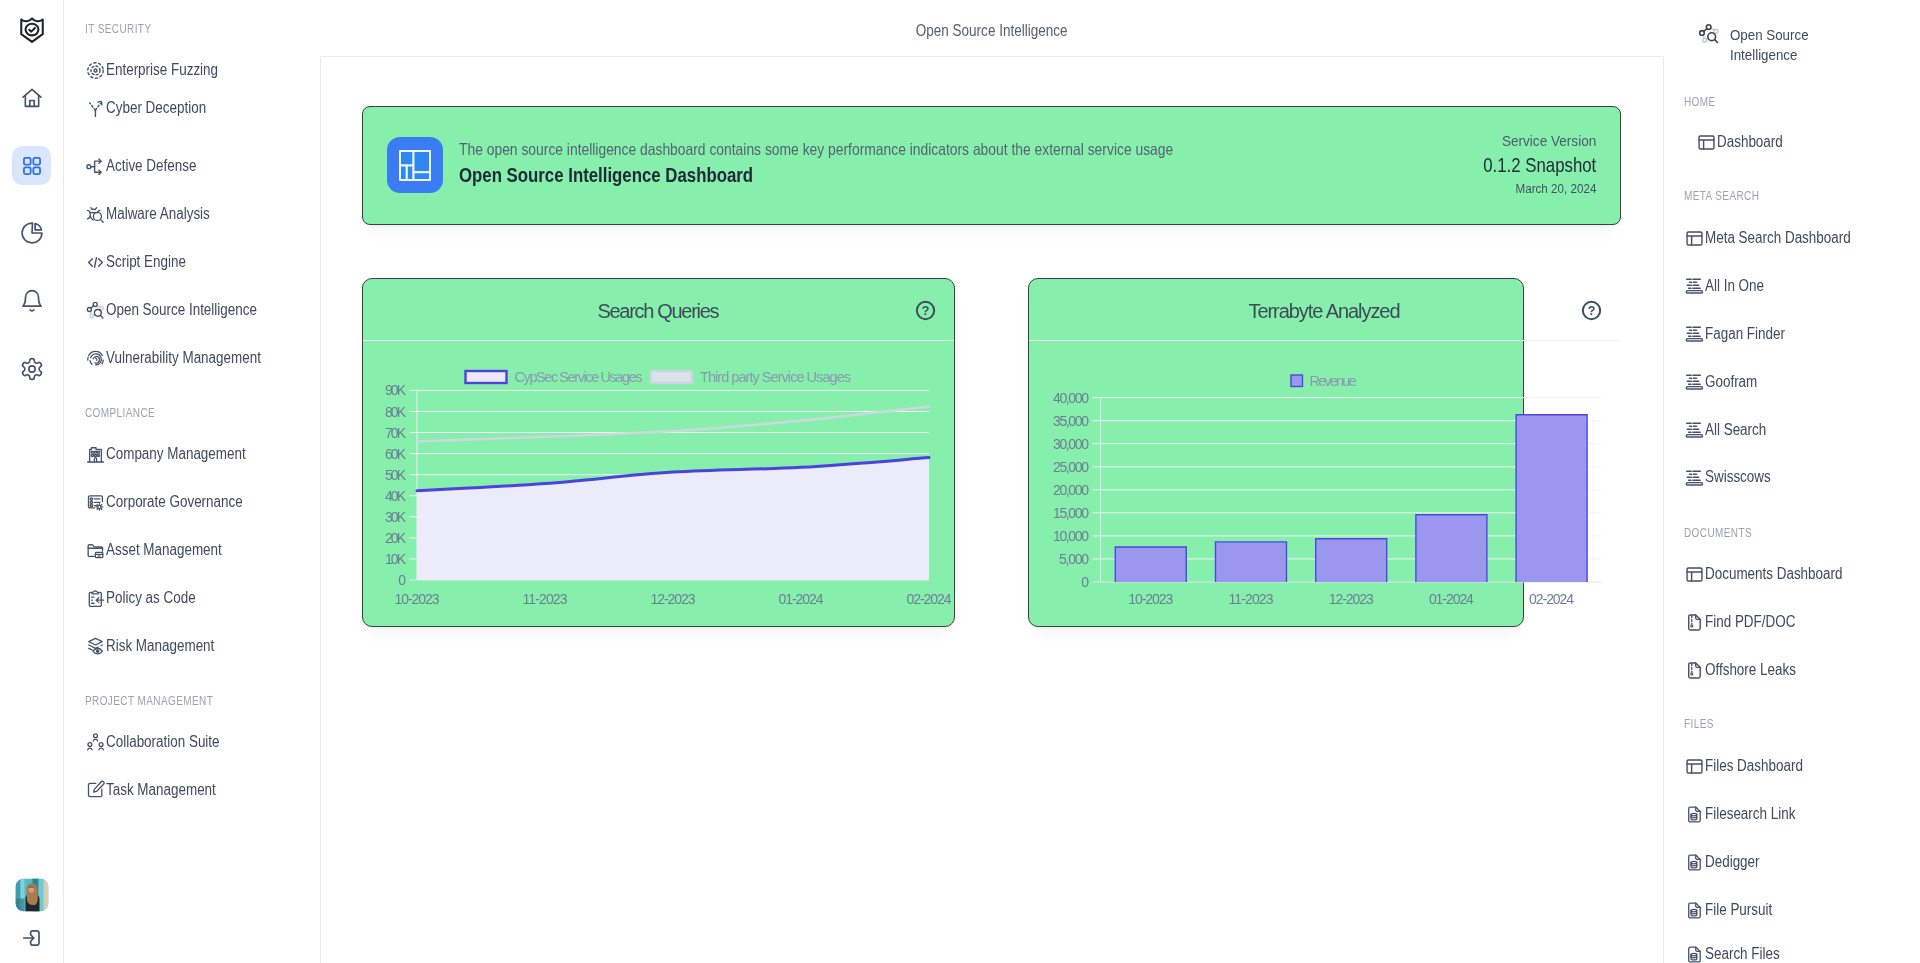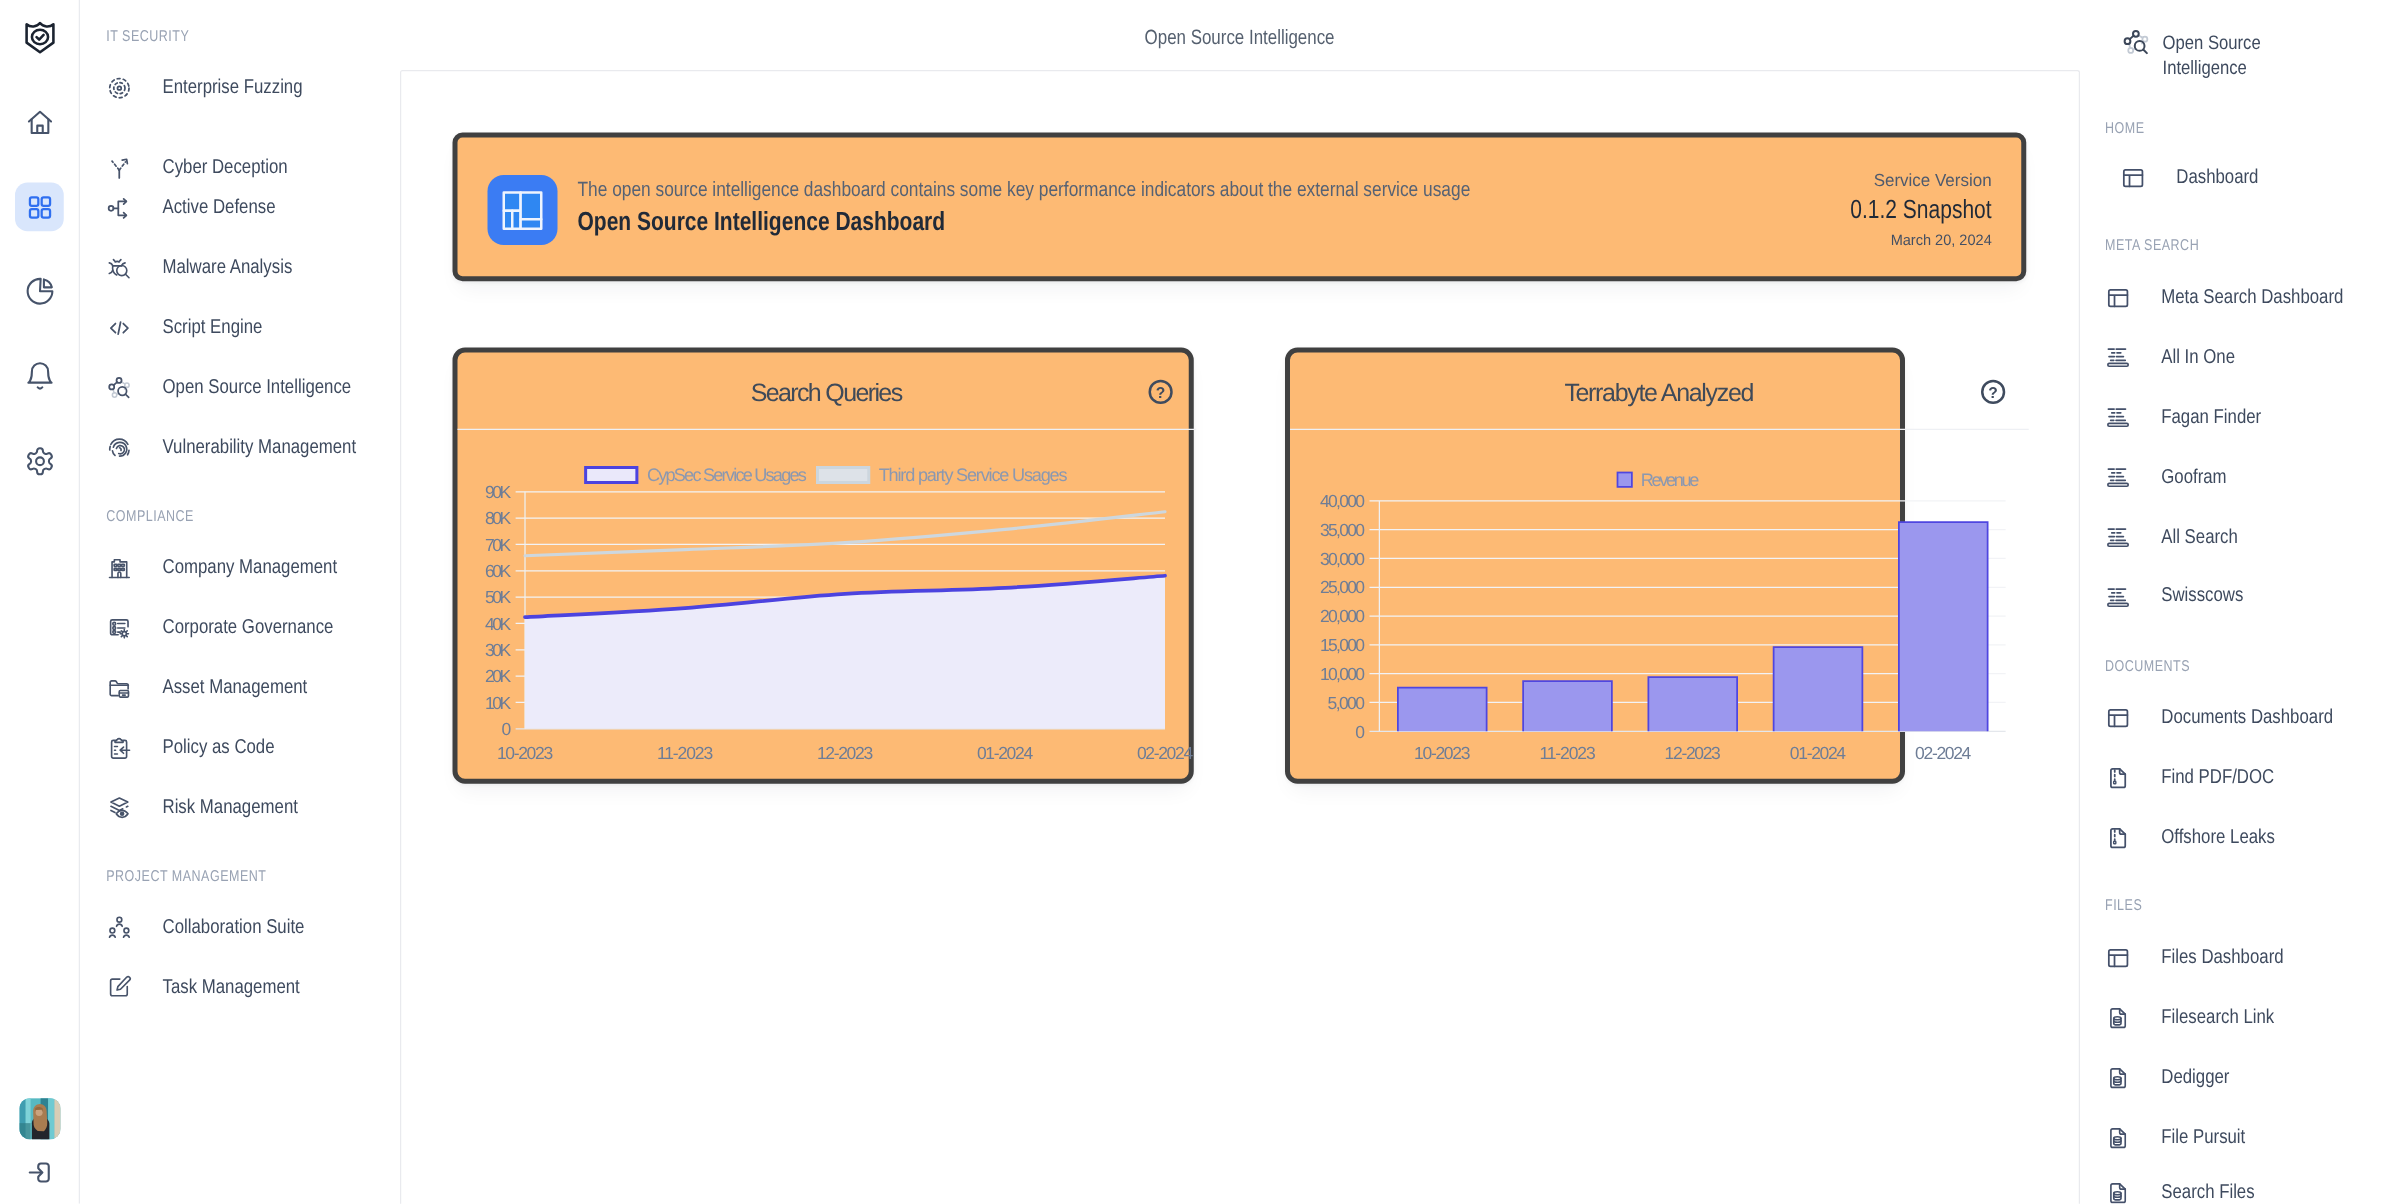--- a/index.html
+++ b/index.html
@@ -4,27 +4,27 @@
 <style>
 *{margin:0;padding:0;box-sizing:border-box}
 html,body{width:1920px;height:963px;overflow:hidden;background:#fff;font-family:"Liberation Sans",sans-serif}
 #app{position:relative;width:1920px;height:963px}
 
 #rail{position:absolute;left:0;top:0;width:64px;height:963px;border-right:1px solid #e9ebef;background:#fff}
 .ric{position:absolute;left:50%;transform:translate(-50%,-50%);color:#46536a}
 #tile{position:absolute;left:12px;top:146px;width:39px;height:39px;border-radius:10px;background:#d9e6fc}
 
 .hd{position:absolute;font-size:12.5px;letter-spacing:.5px;color:#98a2b3;transform:scaleX(.8);transform-origin:0 50%;white-space:nowrap}
-.si{position:absolute;display:flex;align-items:center;gap:24px;height:24px;color:#47536a}
+.si{position:absolute;display:flex;align-items:center;gap:0;height:24px;color:#47536a}
 .lbl{display:inline-block;font-size:16px;color:#3e4a5e;transform:scaleX(.84);transform-origin:0 50%;white-space:nowrap}
 
 #ttl{position:absolute;left:320px;width:1344px;top:21px;text-align:center;font-size:16.5px;color:#55606f}
 #ttl span{display:inline-block;transform:scaleX(.82);transform-origin:50% 50%;white-space:nowrap}
 #panel{position:absolute;left:320px;top:56px;width:1344px;height:908px;background:#fff;border:1px solid #e9eaee;border-bottom:none;border-radius:2px 2px 0 0}
-.card{position:absolute;background:#fdba74;border:4px solid #404040;border-radius:10px;box-shadow:0 1px 3px rgba(20,28,45,.05),0 10px 18px -6px rgba(20,28,45,.06)}
+.card{position:absolute;background:#86efac;border:1px solid #404040;border-radius:10px;box-shadow:0 1px 3px rgba(20,28,45,.05),0 10px 18px -6px rgba(20,28,45,.06)}
 #icard{left:362px;top:106px;width:1259px;height:119px;border-radius:8px}
 #bluetile{position:absolute;left:24px;top:30px;width:56px;height:56px;border-radius:13px;background:#3b7cf3}
 #idesc{position:absolute;left:96px;top:33px;font-size:16.5px;color:#566274;white-space:nowrap;transform:scaleX(.84);transform-origin:0 50%}
 #ititle{position:absolute;left:96px;top:56px;font-size:21px;font-weight:bold;color:#202a38;white-space:nowrap;transform:scaleX(.8);transform-origin:0 50%}
 .vrt{position:absolute;right:24px;white-space:nowrap;text-align:left}
 #sv1{top:25.5px;font-size:14px;color:#4e5a6d}
 #sv2{top:45.5px;font-size:21px;font-weight:normal;color:#1f2937}
 #sv3{top:75px;font-size:12px;color:#434f63}
 .vrt span{display:inline-block;transform:scaleX(.97);transform-origin:100% 50%}
 #sv2 span{transform:scaleX(.8)}
@@ -137,21 +137,21 @@
 <div class="hd" style="left:85px;top:694px">PROJECT MANAGEMENT</div>
 
 <div class="si" style="left:85px;top:58px">
   <svg width="21" height="21" viewBox="0 0 24 24" fill="none" stroke="currentColor" stroke-linecap="round">
     <circle cx="12" cy="12" r="8.8" stroke-width="1.6" stroke-dasharray="2.6 3"></circle>
     <circle cx="12" cy="12" r="5.1" stroke-width="1.6" stroke-dasharray="2.2 2.6"></circle>
     <circle cx="12" cy="12" r="1.7" stroke-width="1.6"></circle>
   </svg>
   <span class="lbl">Enterprise Fuzzing</span>
 </div>
-<div class="si" style="left:85px;top:122px">
+<div class="si" style="left:85px;top:96px">
   <svg width="21" height="21" viewBox="0 0 24 24" fill="none" stroke="currentColor" stroke-width="1.6" stroke-linecap="round" stroke-linejoin="round">
     <path d="M11.9 21v-7.2"></path>
     <path stroke-dasharray="2.2 2.4" d="M11.9 13.8 5.3 5.6"></path>
     <path stroke-dasharray="2.2 2.4" d="M11.9 13.8l5.6-7.4"></path>
     <path d="M14.6 4.7l4-.8.7 4"></path>
   </svg>
   <span class="lbl">Cyber Deception</span>
 </div>
 <div class="si" style="left:85px;top:154px">
   <svg width="21" height="21" viewBox="0 0 24 24" fill="none" stroke="currentColor" stroke-width="1.6" stroke-linecap="round" stroke-linejoin="round">

